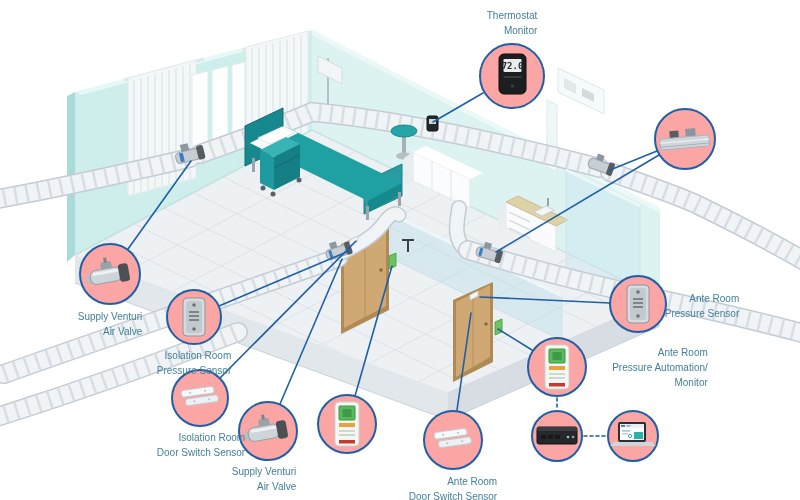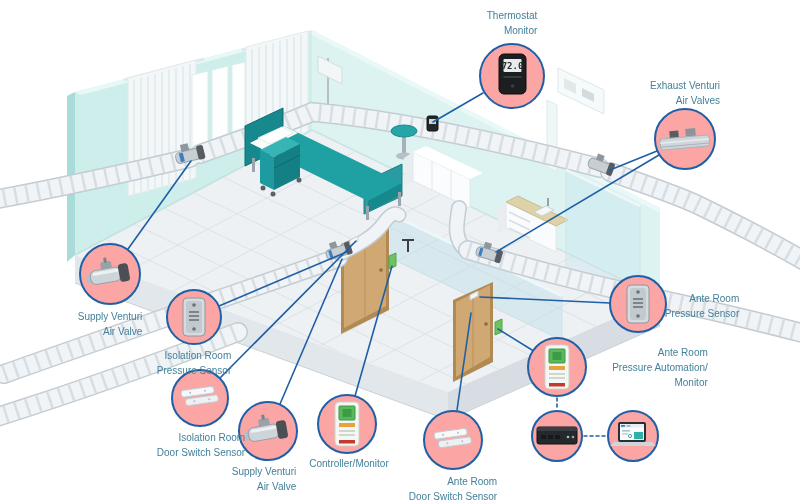--- a/index.html
+++ b/index.html
@@ -277,24 +277,20 @@
   <svg width="54" height="34" viewBox="0 0 54 34">
     <g transform="rotate(-5 27 17)">
       <rect x="12" y="8" width="9" height="9" fill="#585e64"></rect>
       <rect x="28" y="7" width="10" height="9" fill="#8d959c"></rect>
       <rect x="2" y="15" width="49" height="11" rx="2" fill="#cfd6db" stroke="#aab3ba"></rect>
       <line x1="2" y1="19" x2="51" y2="19" stroke="#e8ecee" stroke-width="1.5"></line>
       <line x1="2" y1="23" x2="51" y2="23" stroke="#aab3ba" stroke-width="1"></line>
     </g>
   </svg>
 </div>
-<div class="callout-label" style="left:685px;top:78px;">
-  <div>Exhaust Venturi</div>
-  <div>Air Valves</div>
-</div>
 
 <div class="callout-circle" style="left:79px;top:243px;width:62px;height:62px;">
   <svg width="50" height="40" viewBox="0 0 50 40">
     <g transform="rotate(-10 25 20)">
       <rect x="17" y="7" width="11" height="9" rx="2" fill="#9aa2a8"></rect>
       <rect x="21" y="3" width="3" height="5" fill="#7b838a"></rect>
       <rect x="1" y="17" width="6" height="9" rx="2" fill="#b7bec4"></rect>
       <rect x="5" y="14" width="31" height="14" rx="6" fill="#ced5da" stroke="#98a1a9"></rect>
       <rect x="8" y="16" width="26" height="3" fill="#eef1f3"></rect>
       <rect x="34" y="12" width="10" height="18" rx="3" fill="#4c5055"></rect>
@@ -361,21 +357,20 @@
     <rect x="5" y="2" width="24" height="44" rx="4" fill="#f4f7f4" stroke="#c9d4c9"></rect>
     <rect x="9" y="6" width="16" height="14" rx="1" fill="#5cb85c" stroke="#3f9b43"></rect>
     <rect x="12.5" y="9" width="9" height="8" fill="#2f8f3c" opacity="0.7"></rect>
     <rect x="9" y="23" width="16" height="4" fill="#e8a13c"></rect>
     <rect x="9" y="30" width="16" height="2" fill="#cfd8cf"></rect>
     <rect x="9" y="34" width="16" height="2" fill="#cfd8cf"></rect>
     <rect x="9" y="40" width="16" height="3.5" fill="#c23b2e"></rect>
   </svg>
 </div>
 <div class="callout-label" style="left:349px;top:456px;">
-  <div>Controller/Monitor</div>
 </div>
 
 <div class="callout-circle" style="left:423px;top:410px;width:60px;height:60px;">
   <svg width="42" height="30" viewBox="0 0 42 30">
     <g transform="rotate(-8 21 15)">
       <rect x="3" y="5" width="33" height="7" rx="3" fill="#f6f8f9" stroke="#c3cbd1"></rect>
       <rect x="6" y="14" width="33" height="7" rx="3" fill="#eef1f3" stroke="#c3cbd1"></rect>
       <circle cx="12" cy="8.5" r="1" fill="#b7bfc6"></circle>
           <circle cx="27" cy="8.5" r="1" fill="#b7bfc6"></circle>
       <circle cx="15" cy="17.5" r="1" fill="#b7bfc6"></circle>

